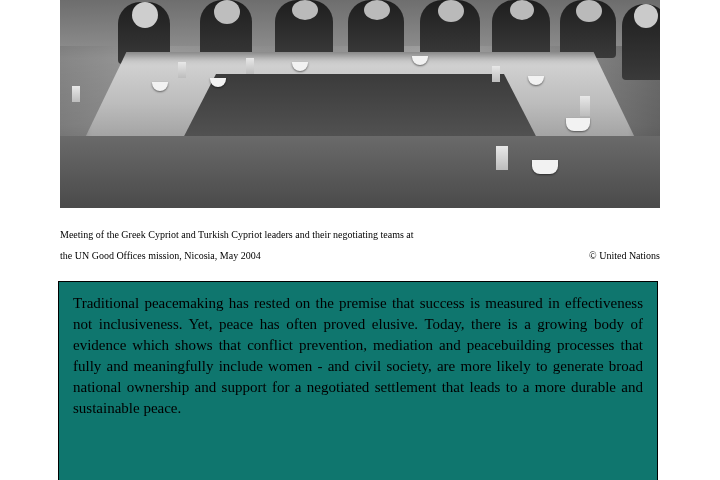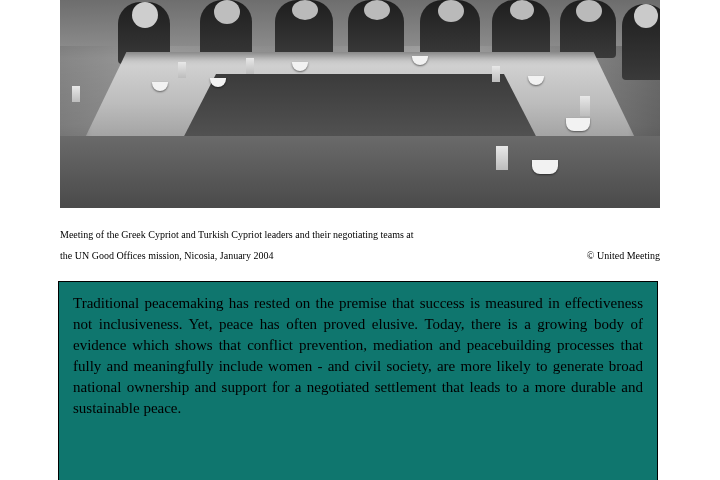--- a/index.html
+++ b/index.html
@@ -184,22 +184,22 @@
       <div class="glass" style="left:186px; top:58px;"></div>
       <div class="glass" style="left:432px; top:66px;"></div>
       <div class="glass" style="left:520px; top:96px; width:10px; height:20px;"></div>
       <div class="glass" style="left:436px; top:146px; width:12px; height:24px;"></div>
     </div>
   </div>
 
   <div class="caption">
     <div class="line">Meeting of the Greek Cypriot and Turkish Cypriot leaders and their negotiating teams at</div>
     <div class="line">
-      <span class="credit">© United Meeting</span>
-      <span>the UN Good Offices mission, Nicosia, January 2004</span>
+      <span class="credit">© United Nations</span>
+      <span>the UN Good Offices mission, Nicosia, May 2004</span>
     </div>
   </div>
 
   <div class="quote-box">
     <div class="quote-inner">
       <p>Traditional peacemaking has rested on the premise that success is measured in effectiveness not inclusiveness. Yet,  peace has often proved elusive. Today, there is a growing body of evidence which shows that conflict prevention, mediation and peacebuilding processes that fully and meaningfully include women - and civil society, are more likely to generate broad national ownership and support for a negotiated settlement that leads to a more durable and sustainable peace.</p>
     </div>
   </div>
 
 </div>

